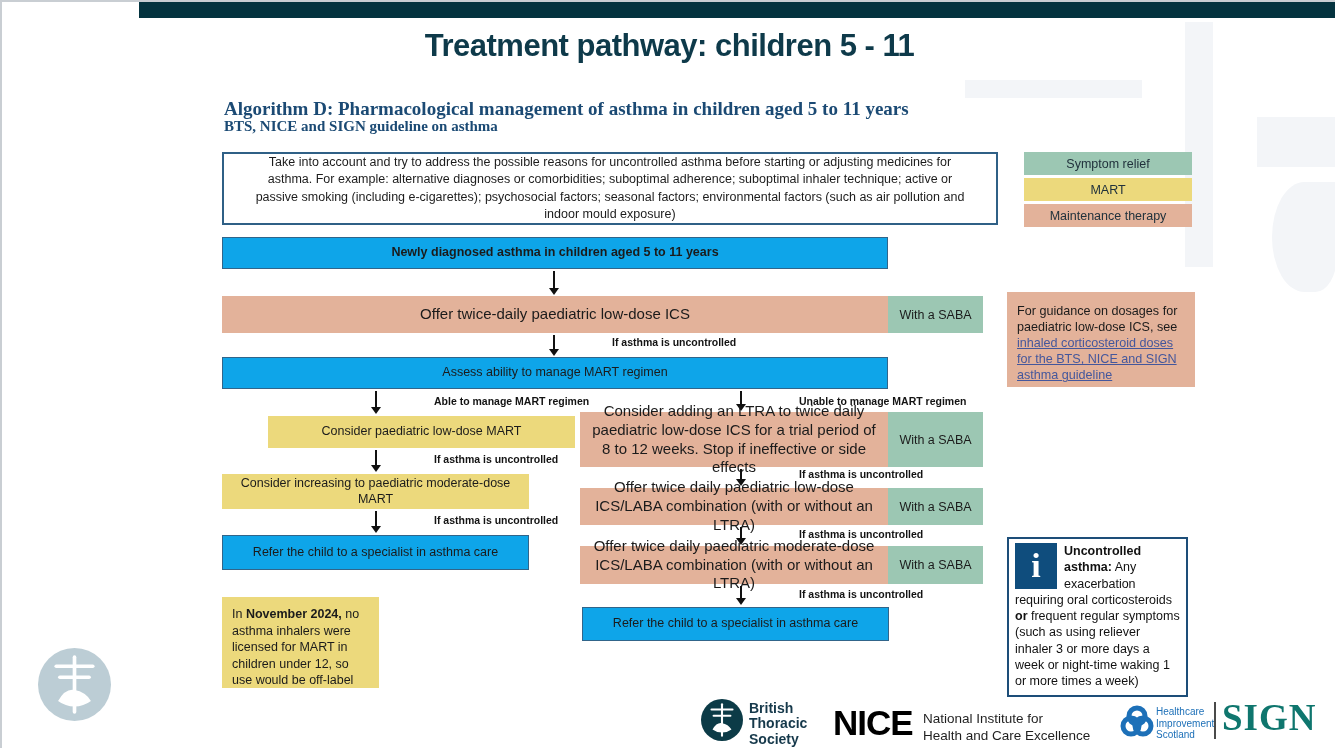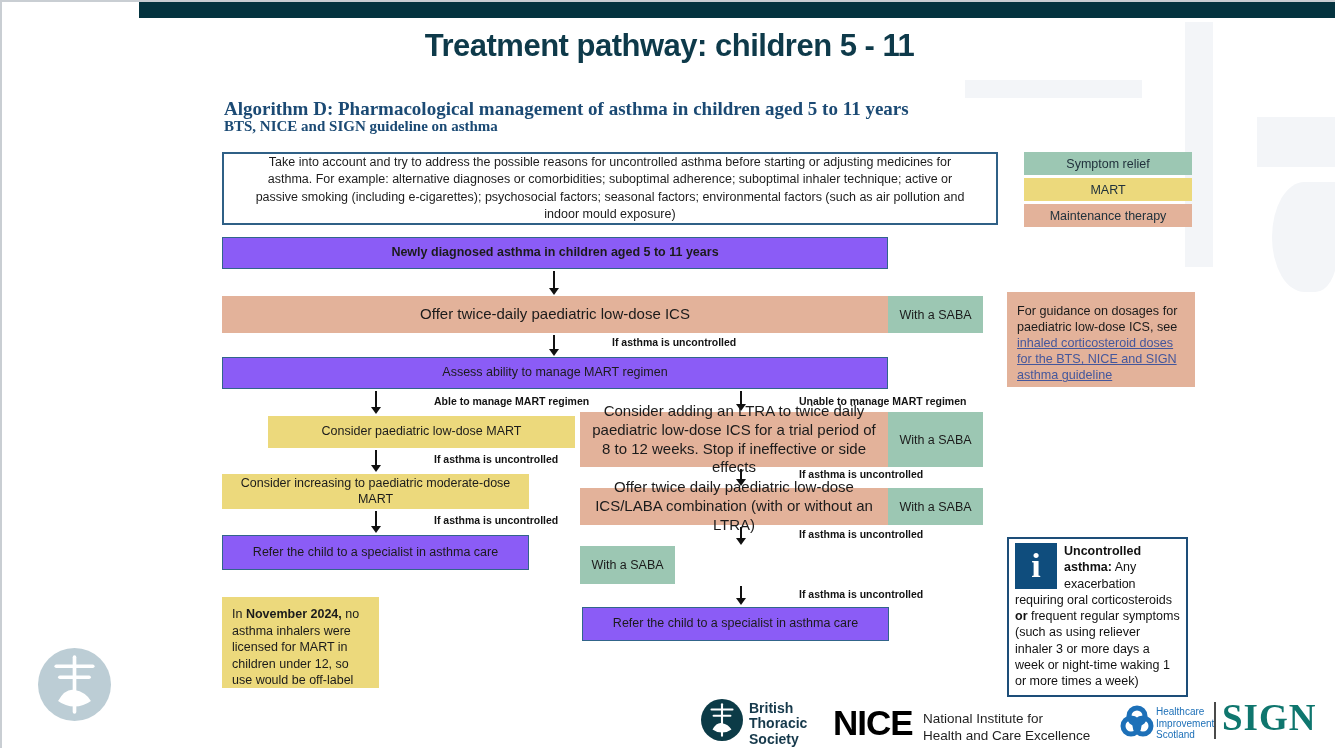--- a/index.html
+++ b/index.html
@@ -14,21 +14,21 @@
   .wm{position:absolute;background:#f3f5f8;}
   
   .top-bar{left:137px;top:0;width:1198px;height:16px;background:#04333f;}
   
   .title{left:0;top:26px;width:1335px;text-align:center;font-size:31px;font-weight:700;color:#0e3a4a;letter-spacing:-0.5px;}
   .heading{left:222px;top:96px;font-family:"Liberation Serif","DejaVu Serif",serif;font-size:19px;font-weight:700;color:#1b4a74;}
   .subheading{left:222px;top:116px;font-family:"Liberation Serif","DejaVu Serif",serif;font-size:15px;font-weight:700;color:#1b4a74;}
   
   .box{position:absolute;display:flex;align-items:center;justify-content:center;text-align:center;
        font-size:12.5px;color:#1b1b1b;line-height:1.25;box-sizing:border-box;padding:3px 8px;}
-  .bordered{background:#8b5cf6;border:2px solid #31658a;}
+  .bordered{background:#0ea5e9;border:2px solid #31658a;}
   .yellow{background:#ecd97c;}
   .salmon{background:#e3b29a;}
   .green{background:#9cc7b3;}
   .bold{font-weight:700;}
   
   .saba-row{position:absolute;display:flex;box-sizing:border-box;}
   .saba-row .main{background:#e3b29a;display:flex;align-items:center;justify-content:center;text-align:center;
                   font-size:15px;color:#1b1b1b;line-height:1.25;padding:3px 10px;box-sizing:border-box;flex:0 0 666px;}
   .saba-row .main.narrow{flex:0 0 308px;}
   .saba-row .saba{background:#9cc7b3;display:flex;align-items:center;justify-content:center;
@@ -127,20 +127,21 @@
 
   <div class="saba-row" style="left:578px;top:486px;height:37px;">
     <div class="main narrow">Offer twice daily paediatric low-dose ICS/LABA combination (with or without an LTRA)</div>
     <div class="saba">With a SABA</div>
   </div>
 
   <div class="arrow" style="left:738px;top:525px;height:12px;"></div>
   <div class="flow-label" style="left:749px;top:526px;">If asthma is uncontrolled</div>
 
   <div class="saba-row" style="left:578px;top:544px;height:38px;">
+    <div class="main narrow">Offer twice daily paediatric moderate-dose ICS/LABA combination (with or without an LTRA)</div>
     <div class="saba">With a SABA</div>
   </div>
 
   <div class="arrow" style="left:738px;top:584px;height:13px;"></div>
   <div class="flow-label" style="left:749px;top:586px;">If asthma is uncontrolled</div>
 
   <div class="box bordered" style="left:580px;top:605px;width:307px;height:34px;border-width:1.5px;">Refer the child to a specialist in asthma care</div>
 
   <div class="abs note-nov">
     <span>In </span><span class="bold">November 2024,</span><span> no asthma inhalers were licensed for MART in children under 12, so use would be off-label</span>

